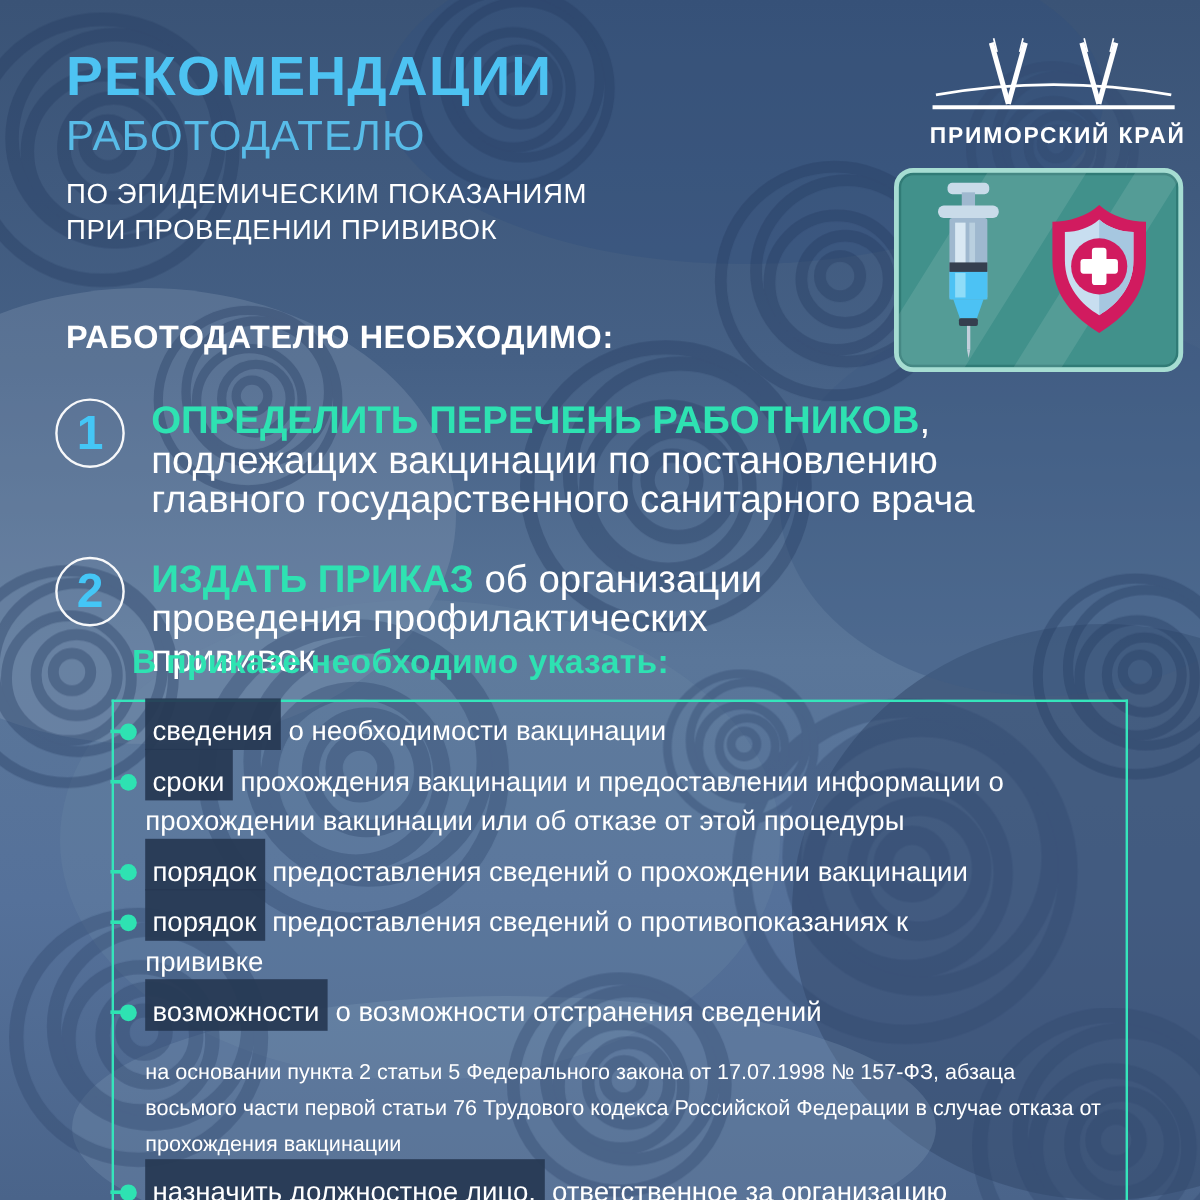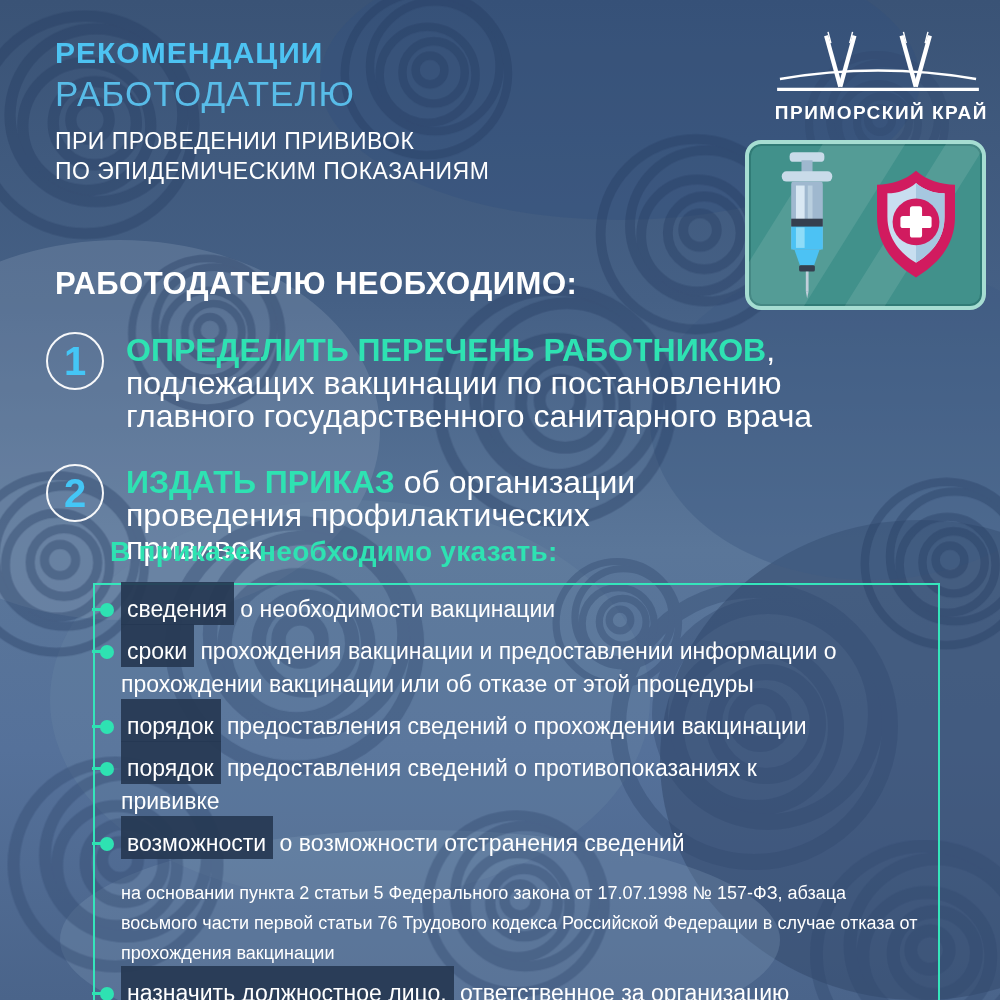--- a/index.html
+++ b/index.html
@@ -6,40 +6,40 @@
   html,body { background:#2c4163; }
   body { font-family:"Liberation Sans", sans-serif; }
   .poster{
     position:relative; width:1000px; height:1000px; overflow:hidden;
     background:linear-gradient(180deg,#3a5376 0%, #456085 30%, #5a7699 55%, #55719a 75%, #4a648a 100%);
   }
   .bg{ position:absolute; inset:0; pointer-events:none; }
 
   
   .title-block{ position:absolute; left:55px; top:36px; }
-  .title{ font-size:30px; font-weight:800; letter-spacing:1px; color:#4dc3f2; }
+  .title{ font-size:46px; font-weight:800; letter-spacing:1px; color:#4dc3f2; }
   .subtitle{ font-size:35px; font-weight:400; letter-spacing:1px; color:#58bce8; margin-top:4px; }
   .subtitle2{ font-size:23px; font-weight:300; letter-spacing:.5px; color:#ffffff; line-height:30px; margin-top:12px; }
 
   .logo{ position:absolute; left:742px; top:30px; width:246px; text-align:right; color:#fff; }
   .logo-text{ font-size:19px; font-weight:700; letter-spacing:1.5px; margin-top:2px; }
 
   .icon-card{
     position:absolute; left:745px; top:140px; width:241px; height:170px;
     background:#41918b; border:4px solid #a6ddd2; border-radius:16px;
     box-shadow:inset 0 0 0 2px rgba(0,60,55,.25); overflow:hidden;
     display:flex; align-items:center; justify-content:center; gap:14px;
   }
   .icon-card .streak{ position:absolute; background:rgba(255,255,255,.10); transform:rotate(32deg); pointer-events:none;}
   .streak.s1{ width:70px; height:320px; left:30px; top:-80px; }
   .streak.s2{ width:34px; height:320px; left:150px; top:-80px; }
   .icon-card svg{ position:relative; }
 
   
-  .section-heading{ position:absolute; left:55px; top:266px; font-size:31px; font-weight:800; letter-spacing:.5px; color:#ffffff; }
+  .section-heading{ position:absolute; left:55px; top:266px; font-size:27px; font-weight:800; letter-spacing:.5px; color:#ffffff; }
 
   .step{ position:absolute; left:46px; display:flex; align-items:flex-start; }
   .step-1{ top:330px; } .step-2{ top:462px; }
   .step-num{
     flex:0 0 auto; width:58px; height:58px; border:2px solid rgba(255,255,255,.95); border-radius:50%;
     display:flex; align-items:center; justify-content:center;
     font-size:40px; font-weight:800; color:#44c6f6; margin-top:2px;
   }
   .step-text{ margin-left:22px; font-size:32px; font-weight:300; line-height:33px; color:#fff; }
   .step-1 .step-text{ width:690px; margin-top:4px; }
@@ -110,22 +110,22 @@
       <use href="#spiral" transform="translate(930,950) scale(1.6)"></use>
       <use href="#spiral" transform="translate(620,620) scale(0.9)"></use>
       <use href="#spiral" transform="translate(880,120) scale(1.0)"></use>
     </g>
   </svg>
 
   <div class="title-block">
     <div class="title">РЕКОМЕНДАЦИИ</div>
     <div class="subtitle">РАБОТОДАТЕЛЮ</div>
     <div class="subtitle2">
+      <div>ПО ЭПИДЕМИЧЕСКИМ ПОКАЗАНИЯМ</div>
       <div>ПРИ ПРОВЕДЕНИИ ПРИВИВОК</div>
-      <div>ПО ЭПИДЕМИЧЕСКИМ ПОКАЗАНИЯМ</div>
     </div>
   </div>
 
   <div class="logo">
     <svg width="220" height="66" viewBox="0 0 220 70">
       <g stroke="#ffffff" fill="none">
         <path d="M6 52 Q110 34 214 52" stroke-width="2.5"></path>
         <line x1="3" y1="63" x2="217" y2="63" stroke-width="3.5"></line>
         <g stroke-width="4.5">
           <line x1="55" y1="6" x2="70" y2="60"></line>

